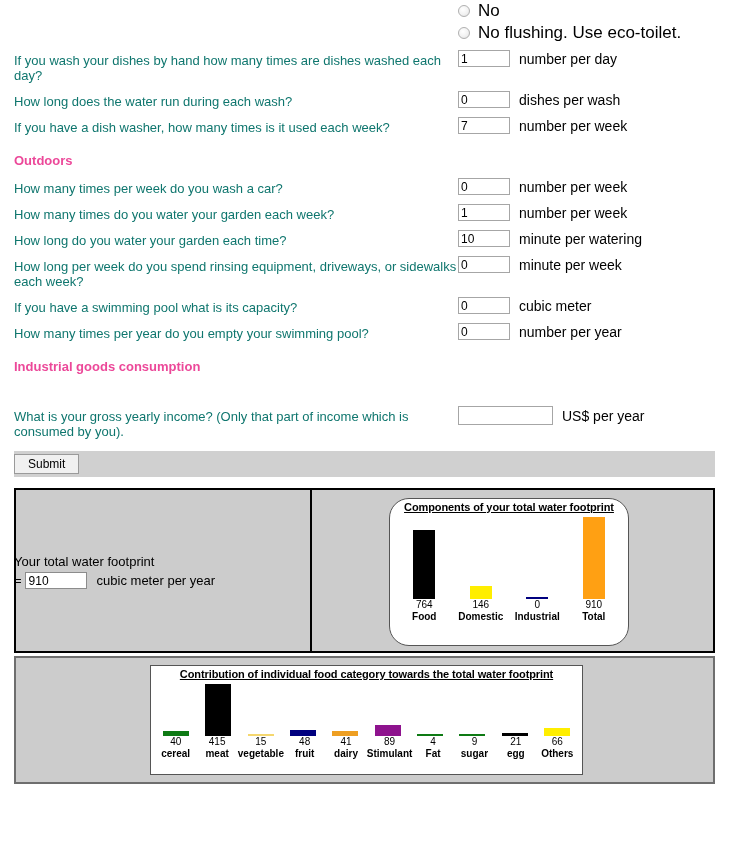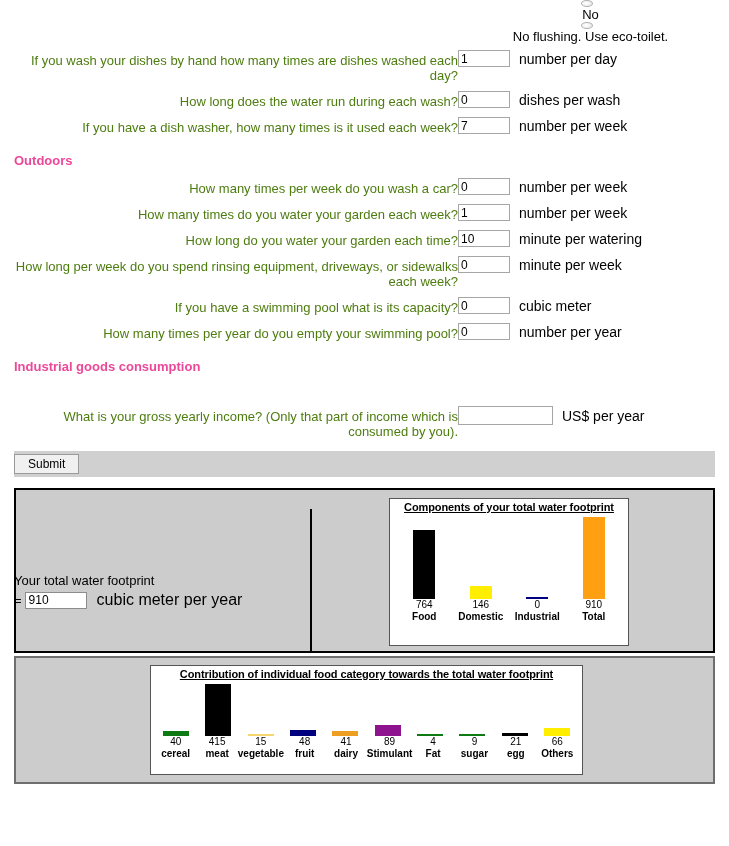--- a/index.html
+++ b/index.html
@@ -10,39 +10,38 @@
     overflow: hidden;
   }
   .page { position: relative; width: 729px; height: 846px; background:#fff; }
 
   
   .form-area { padding: 0 14px; }
 
   .radio-row {
     display: flex; align-items: center;
     height: 22px; padding-left: 444px;
-    font-size: 13px; color:#000;flex-direction:column;
+    font-size: 17px; color:#000;
   }
   .radio-row .radio-label { margin-left: 8px; }
   .radio {
     width: 12px; height: 12px; border-radius: 50%;
     border: 1px solid #b0b0b0;
     background: radial-gradient(circle at 40% 35%, #ffffff 0%, #f2f2f2 55%, #dcdcdc 100%);
     box-sizing: border-box; display:inline-block;
   }
 
   .q-row {
     display: flex; align-items: flex-start;
     margin-bottom: 8px;
   }
   .q-label {
     width: 444px; flex: 0 0 444px;
-    font-size: 13px; line-height: 15px; color:#4d7c0f;
+    font-size: 13px; line-height: 15px; color:#0f766e;
     padding-top: 3px;
-    text-align: right;
   }
   .q-field { flex: 0 0 auto; display:flex; align-items:center; }
   .txtbox {
     width: 52px; height: 17px;
     border: 1px solid #a6a6a6;
     background:#fff; box-sizing:border-box;
     font-family:"Liberation Sans", sans-serif;
     font-size: 12px; color:#000;
     padding: 0 2px; outline:none;
   }
@@ -78,46 +77,45 @@
     background: #cccccc;
     border: 2px solid #000;
     box-sizing: border-box;
     display: flex;
   }
   .rt-left {
     width: 296px; flex: 0 0 296px;
     border-right: 2px solid #000;
     position: relative;
     box-sizing: border-box;
-    margin-top: 19px;
   }
   .total-block {
     position: absolute; left: -2px; top: 64px;
     font-size: 13px; color:#000;
   }
   .total-line2 { display:flex; align-items:center; margin-top:3px; }
   .total-eq { margin-right: 3px; }
   .total-input {
     width: 62px; height: 17px;
     border: 1px solid #8c8c8c; background:#fff;
     font-family:"Liberation Sans", sans-serif;
     font-size: 12px; padding: 0 3px; box-sizing:border-box; outline:none;
   }
-  .total-unit { margin-left: 10px; font-size: 16px; }
+  .total-unit { margin-left: 10px; font-size: 13px; }
 
   .rt-right { flex: 1 1 auto; position: relative; }
 
   
   .chart-card {
     position: absolute;
     background: #fff;
     border: 1px solid #555;
     box-sizing: border-box;
   }
-  .chart-card.components { left: 77px; top: 8px; width: 240px; height: 148px; }
+  .chart-card.components { left: 77px; top: 8px; width: 240px; height: 148px; border-radius: 20px; }
 
   .chart-title {
     font-size: 11px; font-weight: bold; color:#000;
     text-decoration: underline;
     text-align: center;
     padding: 2px 2px 0 2px;
     white-space: nowrap;
     letter-spacing: -0.1px;
   }
   .plot {

